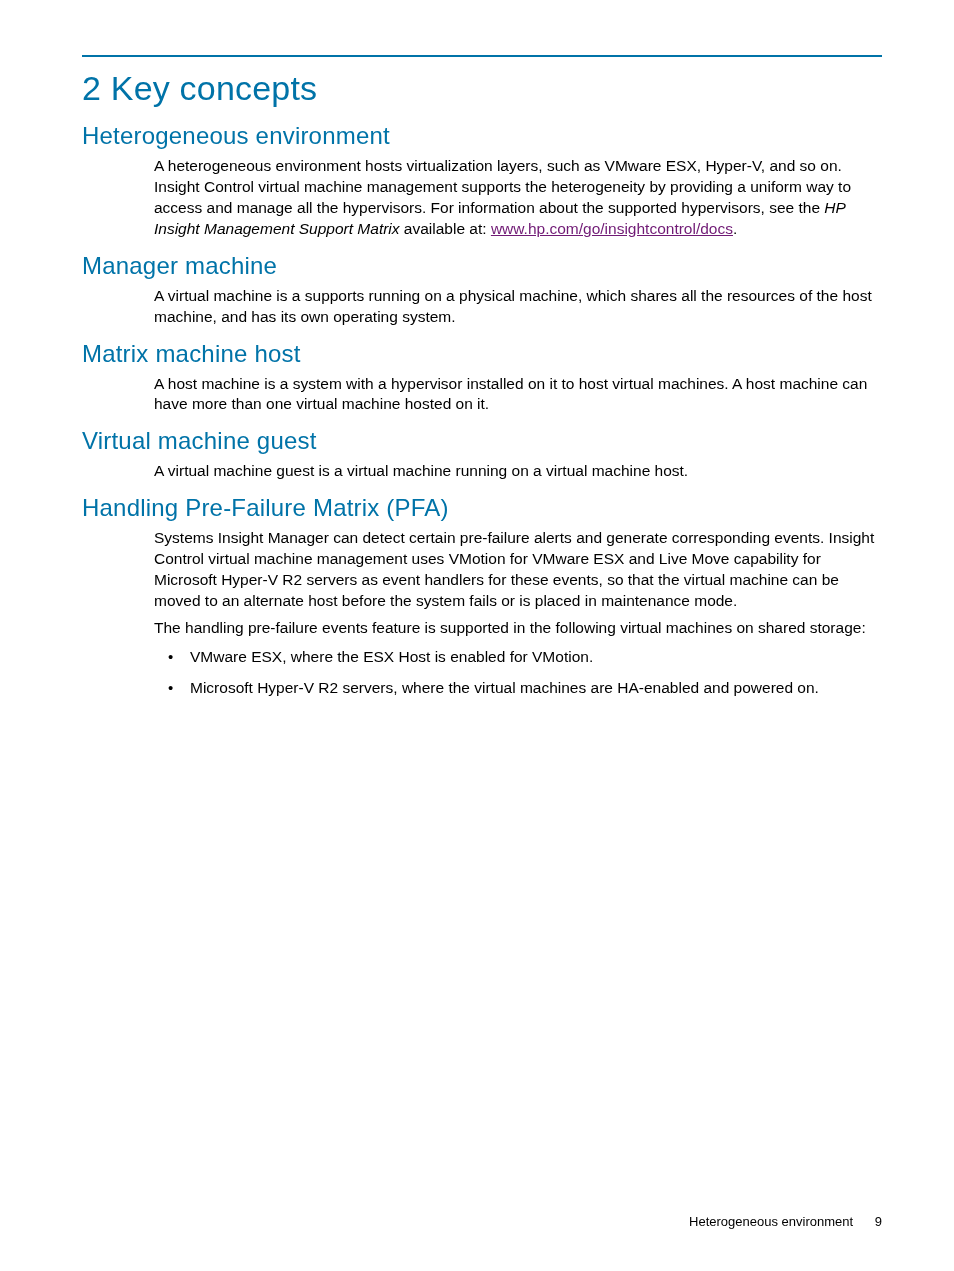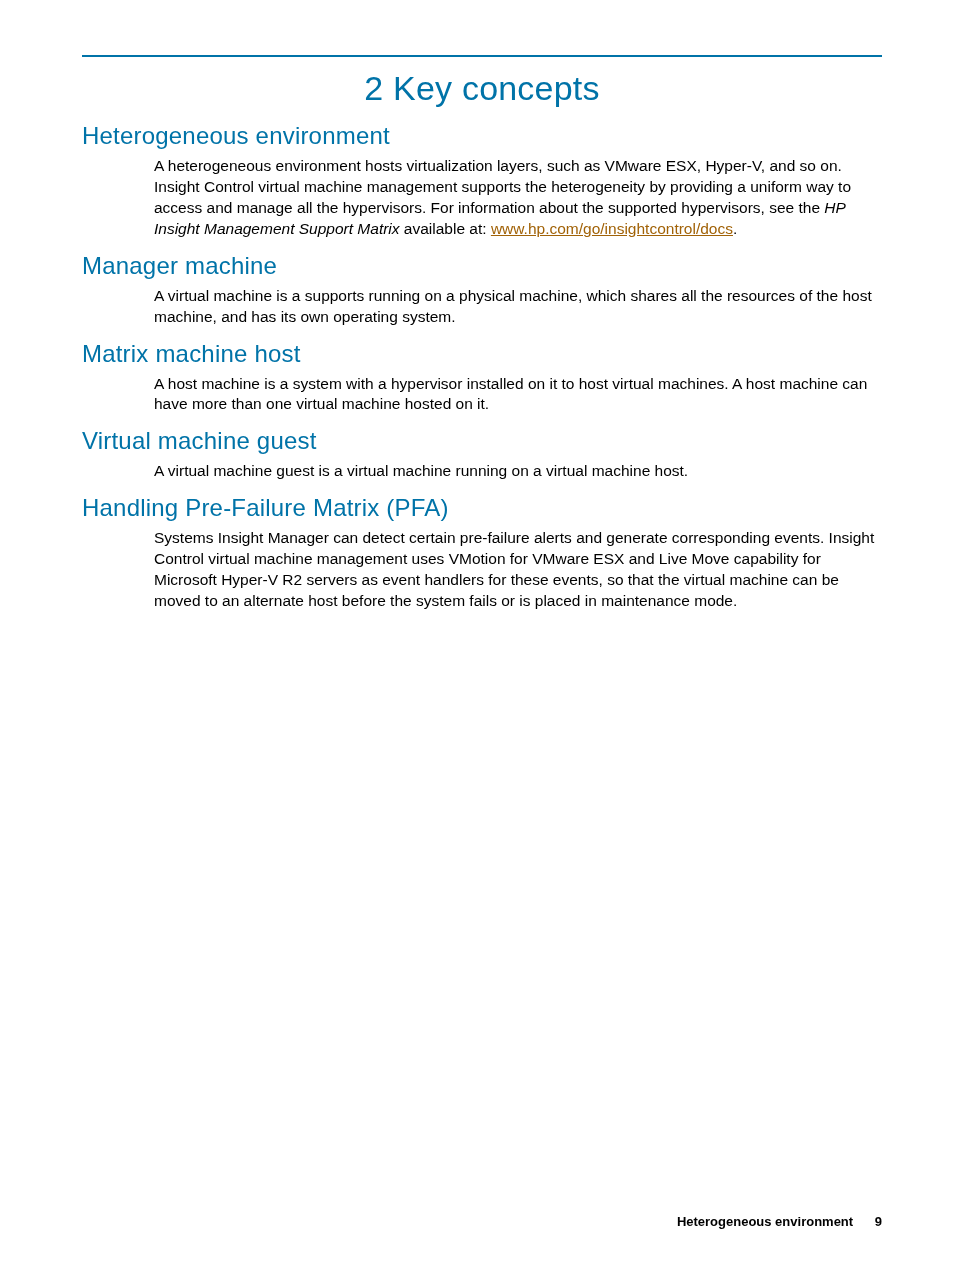--- a/index.html
+++ b/index.html
@@ -19,21 +19,20 @@
     .top-rule {
       border-top: 2px solid #0073a8;
       margin-bottom: 12px;
     }
     h1 {
       font-size: 34px;
       font-weight: 300;
       color: #0073a8;
       margin-bottom: 14px;
       letter-spacing: 0.2px;
-      text-align: center;
     }
     h2 {
       font-size: 24px;
       font-weight: 300;
       color: #0073a8;
       margin-top: 12px;
       margin-bottom: 6px;
       letter-spacing: 0.2px;
     }
     .section-body {
@@ -43,21 +42,21 @@
       line-height: 1.35;
       font-weight: 400;
     }
     .section-body p {
       margin-bottom: 6px;
     }
     .italic {
       font-style: italic;
     }
     a, .link {
-      color: #a16207;
+      color: #701a75;
       text-decoration: underline;
     }
     ul {
       list-style: none;
       margin-top: 8px;
     }
     ul li {
       position: relative;
       padding-left: 36px;
       margin-bottom: 10px;
@@ -69,21 +68,21 @@
       top: 0;
       font-size: 15px;
       color: #000;
     }
     .footer {
       position: absolute;
       bottom: 42px;
       right: 72px;
       font-size: 13px;
       color: #000;
-      font-weight: 700;
+      font-weight: 400;
     }
     .footer-page {
       margin-left: 18px;
     }
   </style>
 </head>
 <body>
 
 <div class="top-rule"></div>
 
@@ -107,18 +106,23 @@
 </div>
 
 <h2>Virtual machine guest</h2>
 <div class="section-body">
   <p>A virtual machine guest is a virtual machine running on a virtual machine host.</p>
 </div>
 
 <h2>Handling Pre-Failure Matrix (PFA)</h2>
 <div class="section-body">
   <p>Systems Insight Manager can detect certain pre-failure alerts and generate corresponding events. Insight Control virtual machine management uses VMotion for VMware ESX and Live Move capability for Microsoft Hyper-V R2 servers as event handlers for these events, so that the virtual machine can be moved to an alternate host before the system fails or is placed in maintenance mode.</p>
+  <p>The handling pre-failure events feature is supported in the following virtual machines on shared storage:</p>
+  <ul>
+    <li>VMware ESX, where the ESX Host is enabled for VMotion.</li>
+    <li>Microsoft Hyper-V R2 servers, where the virtual machines are HA-enabled and powered on.</li>
+  </ul>
 </div>
 
 <div class="footer">
   <span>Heterogeneous environment</span>
   <span class="footer-page">9</span>
 </div>
 
 </body></html>

